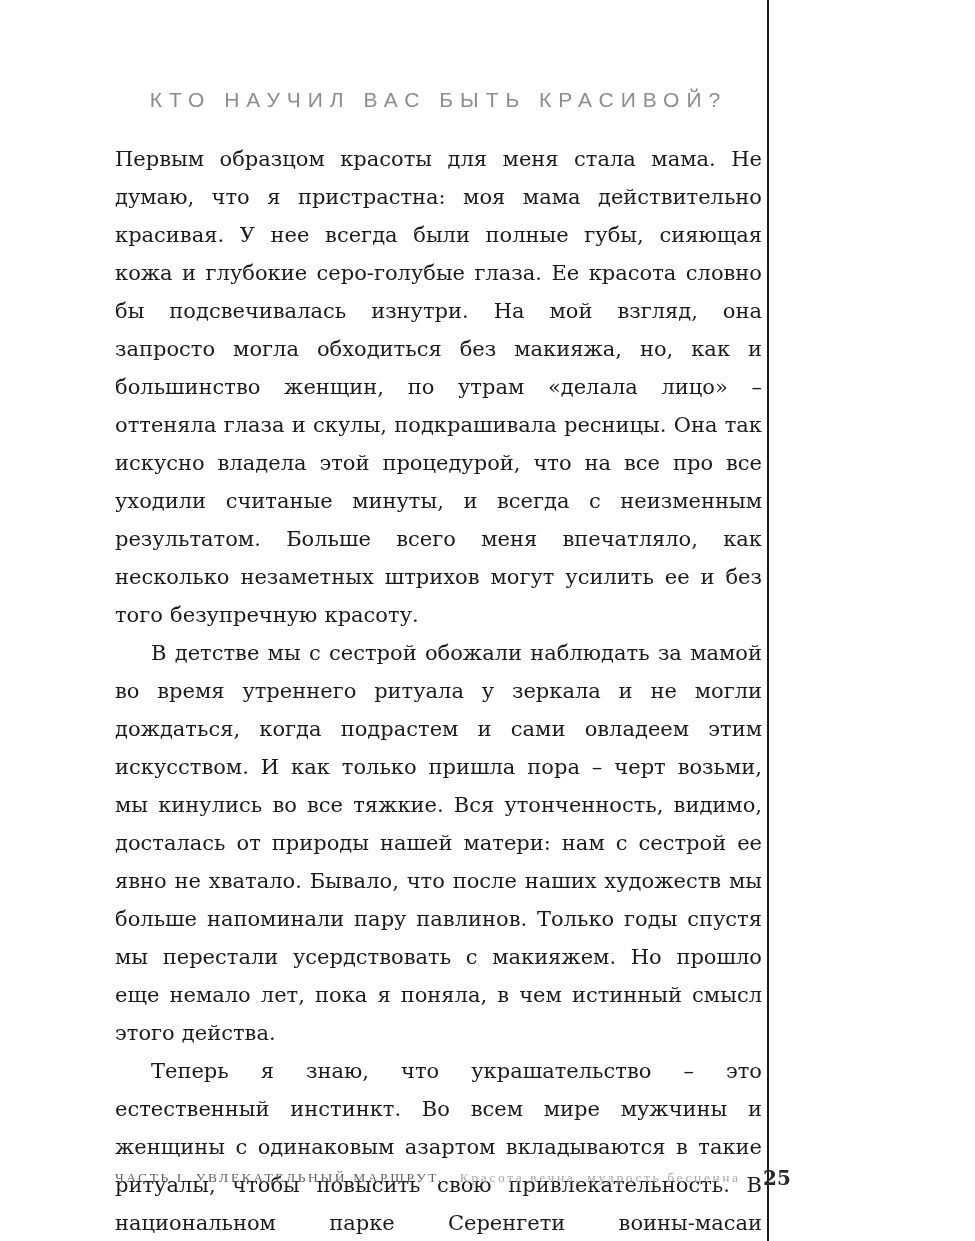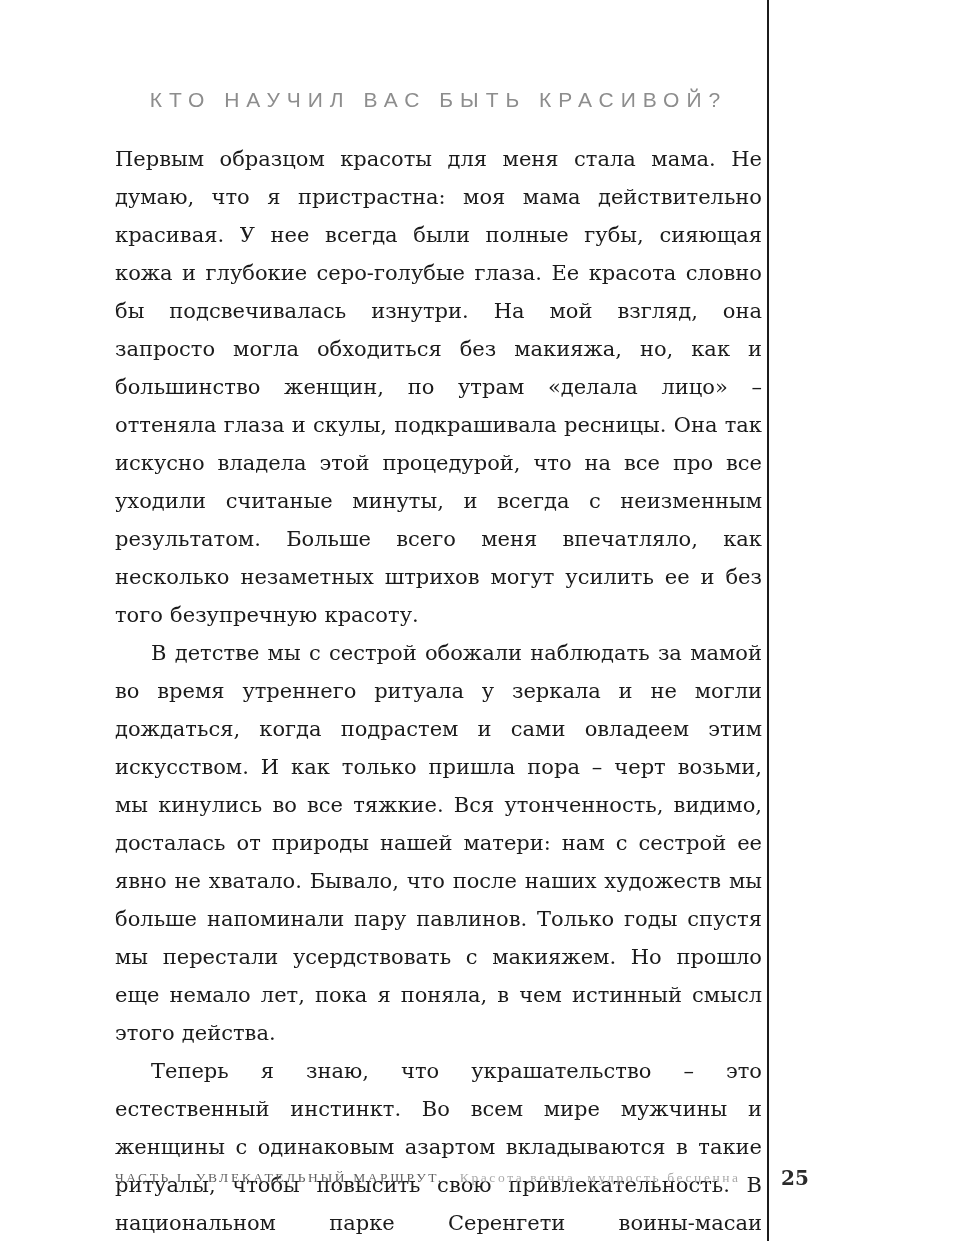--- a/index.html
+++ b/index.html
@@ -65,21 +65,21 @@
   }
   .footer-part {
     color: #5f5f5f;
   }
   .footer-chapter {
     color: #a9a9a9;
     margin-left: 10px;
   }
   .page-number {
     position: absolute;
-    left: 781px;
+    left: 763px;
     top: 1166px;
     font-family: "DejaVu Serif", serif;
     font-weight: 700;
     font-size: 20px;
     color: #2a2a2a;
   }
 </style>
 </head>
 <body>
 

